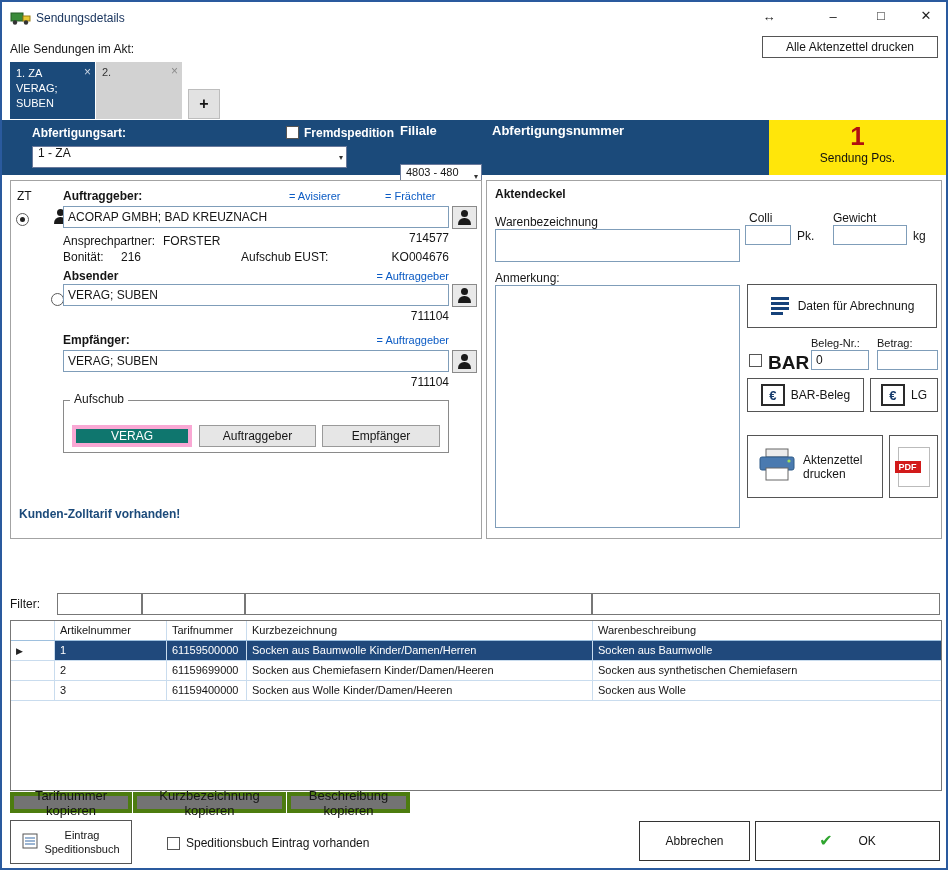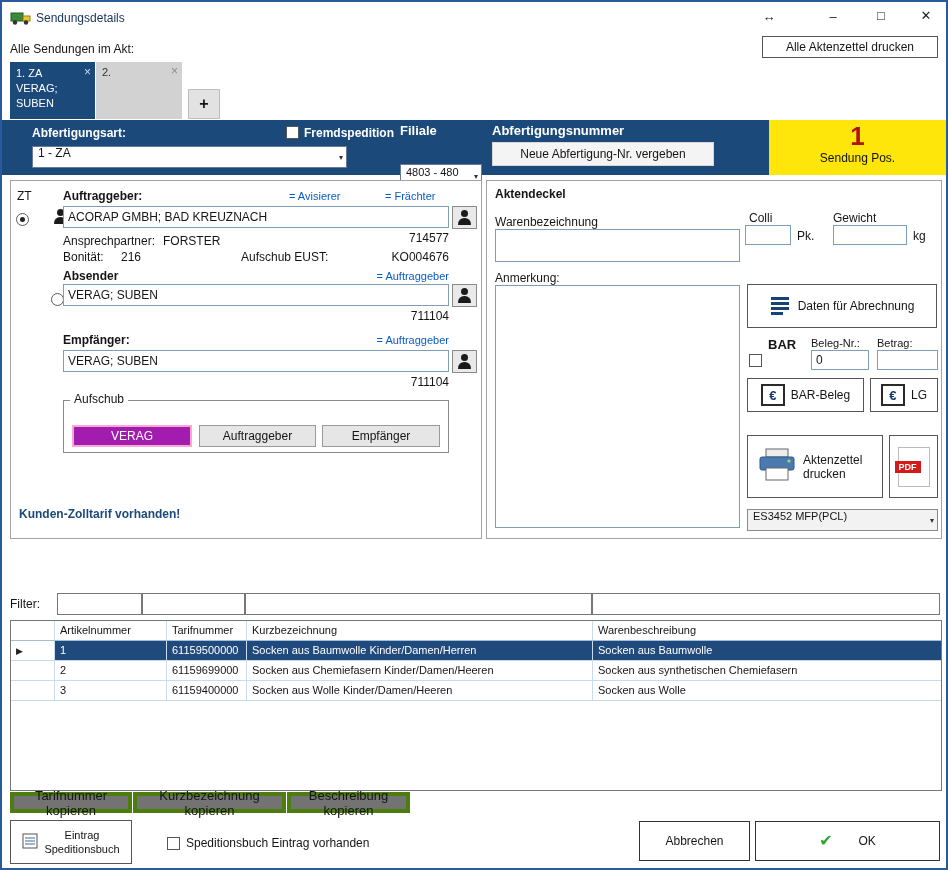--- a/index.html
+++ b/index.html
@@ -27,21 +27,21 @@
   .bluebar{background:#1b4a7a}
   .bl{color:#fff;font-weight:bold}
   .combo{background:#fff;border:1px solid #69799b;display:flex;align-items:center;padding:0 16px 8px 5px;position:relative;white-space:nowrap;overflow:hidden}
   .carr{position:absolute;right:3px;top:50%;transform:translateY(-50%);font-size:8px;color:#333}
   .carr::before{content:"▾"}
   .yellowbox{background:#ffe60a;text-align:center}
   
   .gbtn{background:#737373;border:4px solid #4d7c0f;font-size:13px;display:flex;align-items:center;justify-content:center;cursor:pointer}
   .wbtn{background:#fff;border:1px solid #4a4a4a;font-size:12px;display:flex;align-items:center;justify-content:center;cursor:pointer}
   .aufbtn{background:#e6e6e6;border:1px solid #9a9a9a;font-size:12px;display:flex;align-items:center;justify-content:center}
-  .aufbtn.on{background:#a21caf;border:2px solid #f9a8d4;color:#fff}
+  .aufbtn.on{background:#0f766e;border:4px solid #f9a8d4;color:#fff}
   
   .radio{width:13px;height:13px;border:1px solid #5a5a5a;border-radius:50%;background:#fff;display:inline-block;position:relative}
   .radio.on::after{content:"";position:absolute;left:3px;top:3px;width:5px;height:5px;border-radius:50%;background:#222}
   .cb{width:13px;height:13px;border:1px solid #555;background:#fff;display:inline-block}
   
   .pico{display:inline-block;width:15px;height:15px;position:relative}
   .pico::before{content:"";position:absolute;top:0;left:4px;width:7px;height:7px;border-radius:50%;background:#1a1a1a}
   .pico::after{content:"";position:absolute;bottom:0;left:1px;width:13px;height:7px;border-radius:7px 7px 1px 1px;background:#1a1a1a}
   .plus{position:absolute;right:-5px;bottom:-3px;font-size:10px;font-weight:bold;color:#111;line-height:1}
   .plus::before{content:"+"}
@@ -108,21 +108,20 @@
     <div class="abs combo" style="left:30px;top:26px;width:315px;height:22px">
       <span>1 - ZA</span>
       <span class="carr"></span>
     </div>
     <span class="abs bl" style="left:398px;top:3px;font-size:13px">Filiale</span>
     <div class="abs combo" style="left:398px;top:22px;width:82px;height:24px;font-size:11px">
       <span>4803 - 480</span>
       <span class="carr"></span>
     </div>
     <span class="abs bl" style="left:490px;top:3px;font-size:13px">Abfertigungsnummer</span>
-    <button class="abs wbtn" style="left:490px;top:22px;width:222px;height:24px;border:1px solid #d8d8d8;background:#f4f4f4">Neue Abfertigung-Nr. vergeben</button>
     <div class="abs yellowbox" style="left:767px;top:0;width:177px;height:55px">
       <div style="font-size:26px;font-weight:bold;color:#b01010;line-height:1.1;margin-top:2px">1</div>
       <div style="font-size:12px;color:#111">Sendung Pos.</div>
     </div>
   </div>
 
   <div class="abs panel" style="left:8px;top:178px;width:472px;height:359px">
     <span class="abs" style="left:6px;top:8px">ZT</span>
 
     
@@ -196,21 +195,21 @@
           <rect x="1" y="2" width="18" height="3" fill="#16427a"></rect>
           <rect x="1" y="7" width="18" height="3" fill="#16427a"></rect>
           <rect x="1" y="12" width="18" height="3" fill="#16427a"></rect>
           <rect x="1" y="17" width="12" height="3" fill="#16427a"></rect>
         </svg>
       </span>
       <span>Daten für Abrechnung</span>
     </button>
 
     <span class="abs cb" style="left:262px;top:173px"></span>
-    <span class="abs bold" style="left:281px;top:156px;font-size:13px">BAR</span>
+    <span class="abs bold" style="left:281px;top:171px;font-size:19px">BAR</span>
     <span class="abs" style="left:324px;top:156px;font-size:11px">Beleg-Nr.:</span>
     <input class="abs tin" style="left: 324px; top: 169px; width: 58px; height: 20px;" value="0">
     <span class="abs" style="left:390px;top:156px;font-size:11px">Betrag:</span>
     <input class="abs tin" style="left: 390px; top: 169px; width: 61px; height: 20px;">
 
     <button class="abs wbtn" style="left:260px;top:197px;width:117px;height:34px;border:1px solid #555;gap:6px">
       <span class="eico">€</span>
       <span>BAR-Beleg</span>
     </button>
     <button class="abs wbtn" style="left:383px;top:197px;width:68px;height:34px;border:1px solid #555;gap:6px">
@@ -228,24 +227,20 @@
         </svg>
       </span>
       <span style="white-space:normal;text-align:left;width:70px">Aktenzettel drucken</span>
     </button>
     <button class="abs wbtn" style="left:402px;top:254px;width:49px;height:63px;border:1px solid #555">
       <span class="pdfico">
         <span class="pdfband">PDF</span>
       </span>
     </button>
 
-    <div class="abs combo" style="left:260px;top:328px;width:191px;height:22px;background:#f2f2f2;border:1px solid #8a8a8a;font-size:11px">
-      <span>ES3452 MFP(PCL)</span>
-      <span class="carr"></span>
-    </div>
   </div>
 
   <span class="abs" style="left:8px;top:595px">Filter:</span>
   <input class="abs fin" style="left: 55px; top: 591px; width: 85px; height: 22px;">
   <input class="abs fin" style="left: 140px; top: 591px; width: 103px; height: 22px;">
   <input class="abs fin" style="left: 243px; top: 591px; width: 347px; height: 22px;">
   <input class="abs fin" style="left: 590px; top: 591px; width: 348px; height: 22px;">
 
   <div class="abs tbl" style="left:8px;top:618px;width:932px;height:171px">
     <div class="trow" style="border-bottom:1px solid #9ec0de">

